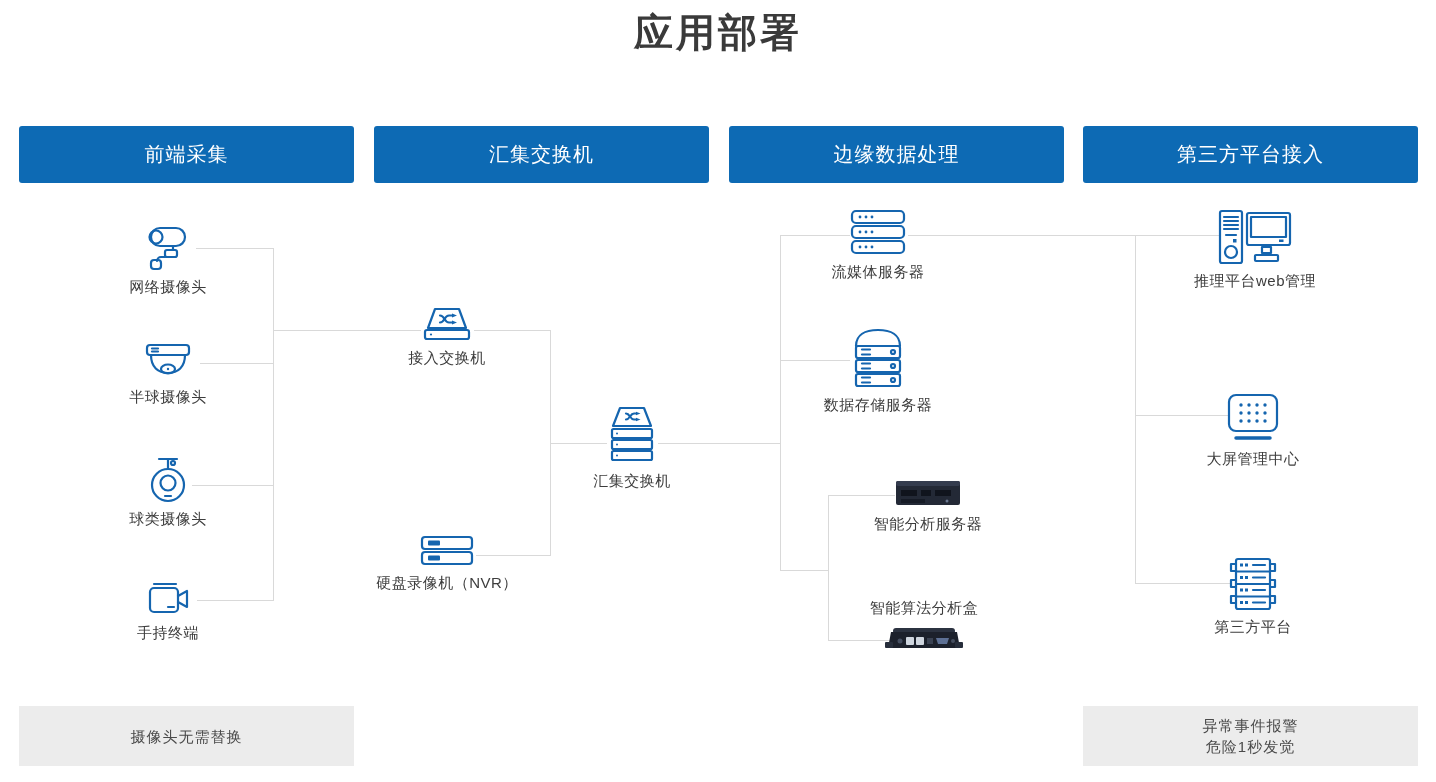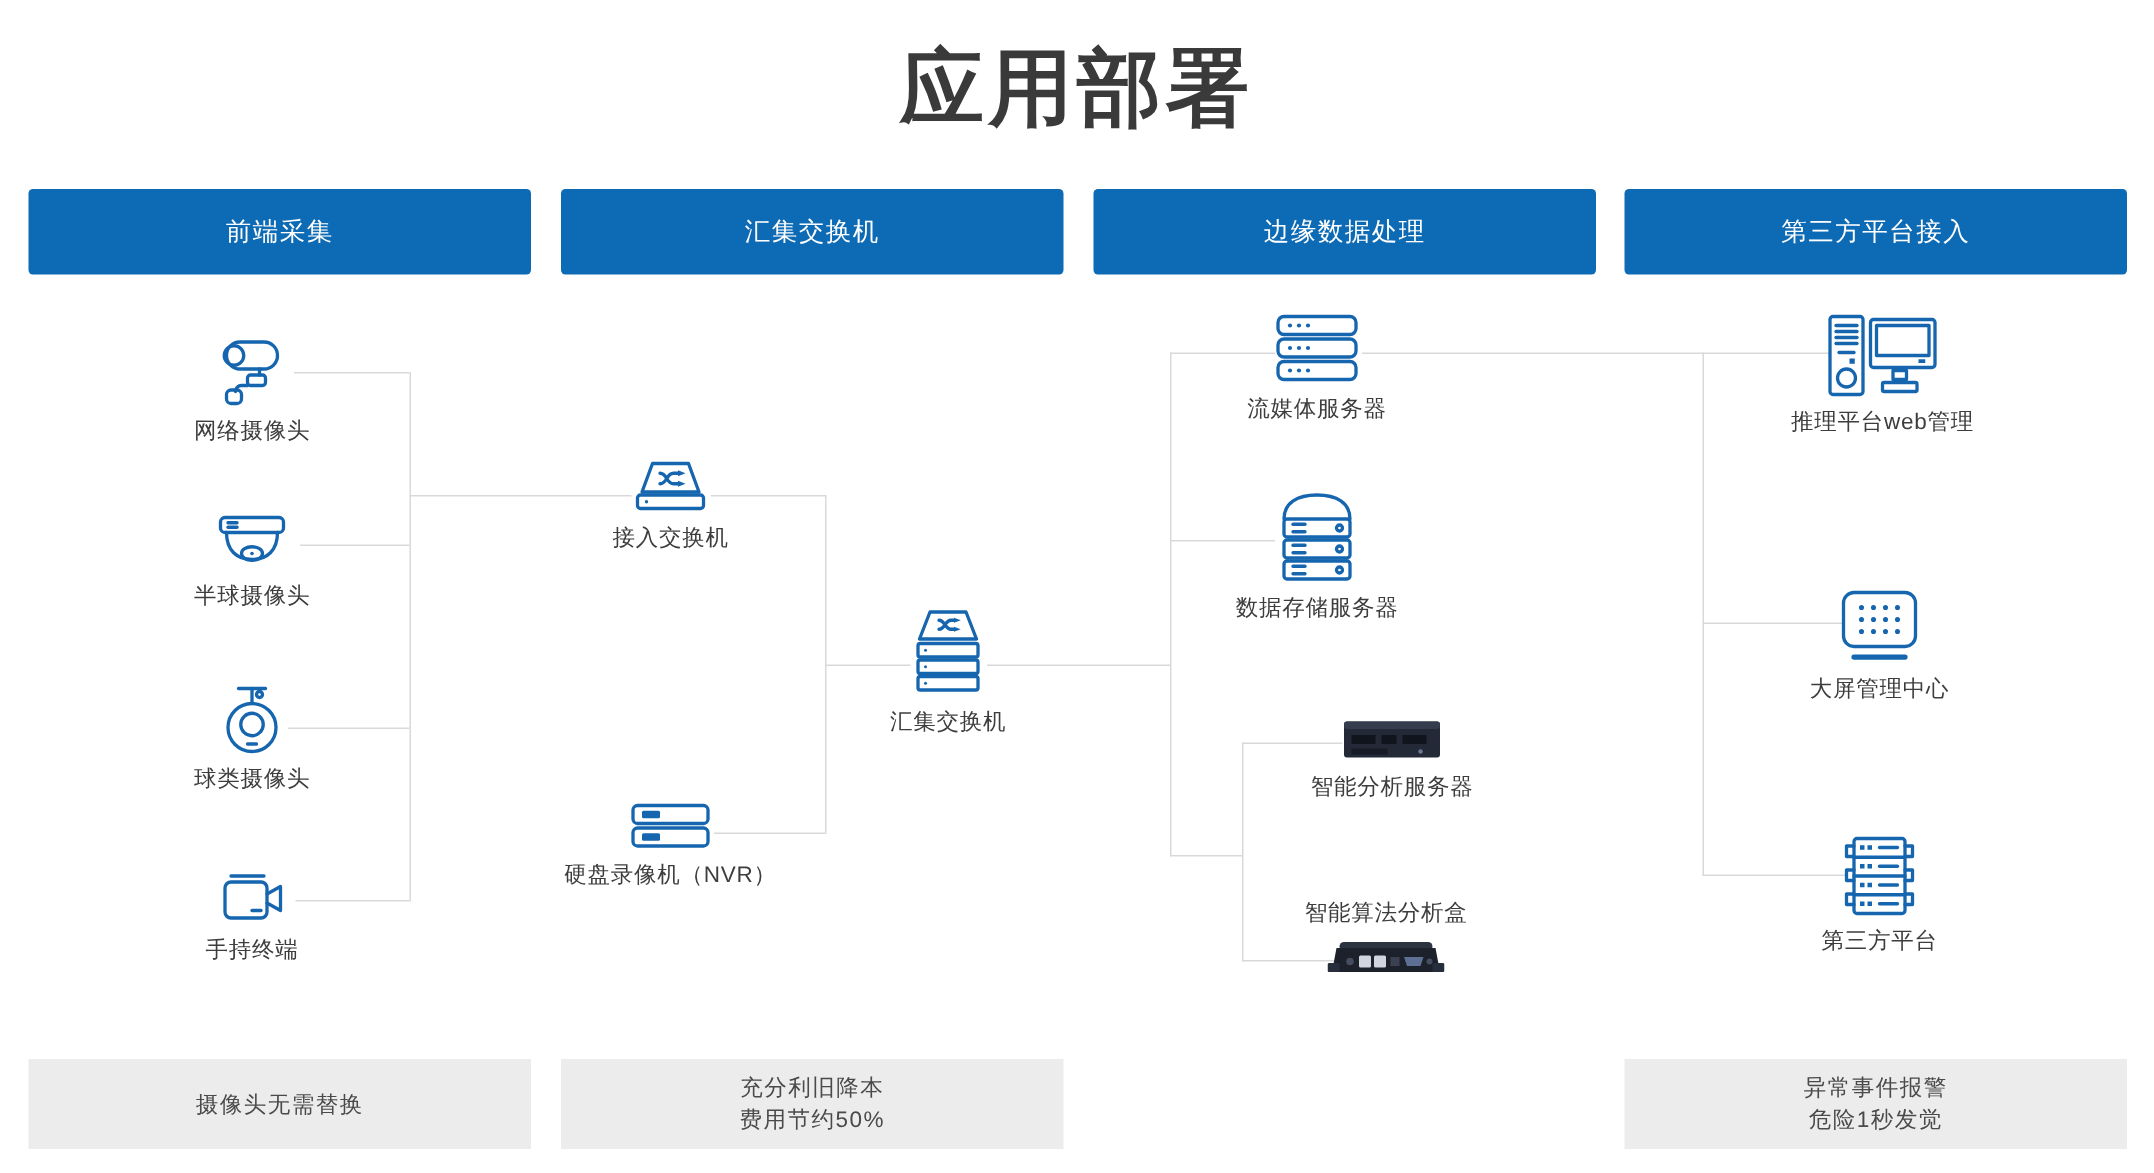--- a/index.html
+++ b/index.html
@@ -1,28 +1,28 @@
 <!DOCTYPE html>
 <html><head>
 <meta charset="utf-8">
 <style>
   * { margin:0; padding:0; box-sizing:border-box; }
   body { background:#ffffff; font-family:"Liberation Sans","DejaVu Sans",sans-serif; }
   .stage { position:relative; width:1436px; height:782px; background:#ffffff; overflow:hidden; }
 
   .page-title {
-    position:absolute; left:0; top:22px; width:100%;
-    text-align:center; font-size:56px; font-weight:700; color:#3a3a3a; letter-spacing:3px;
+    position:absolute; left:0; top:6px; width:100%;
+    text-align:center; font-size:39px; font-weight:700; color:#3a3a3a; letter-spacing:3px;
   }
 
   .stage-header {
     position:absolute; top:126px; width:335px; height:57px;
     background:#0d6ab4; color:#ffffff; border-radius:3px;
     display:flex; align-items:center; justify-content:center;
-    font-size:17px; letter-spacing:1px;
+    font-size:20px; letter-spacing:1px;
   }
   .sh1 { left:19px; } .sh2 { left:374px; } .sh3 { left:729px; } .sh4 { left:1083px; }
 
   .footer-box {
     position:absolute; top:706px; width:335px; height:60px;
     background:#ececec; color:#4a4a4a;
     display:flex; flex-direction:column; align-items:center; justify-content:center;
     font-size:15px; line-height:21px; letter-spacing:1px;
   }
   .fb1 { left:19px;text-align:center; } .fb2 { left:374px; } .fb3 { left:729px; } .fb4 { left:1083px; }
@@ -300,22 +300,18 @@
         <path d="M44 24 h5 v7 h-5"></path>
         <path d="M44 40 h5 v7 h-5"></path>
     </svg>
     <span class="lbl">第三方平台</span>
   </div>
 
   <div class="footer-box fb1">
     <span>摄像头无需替换</span>
     <span></span>
   </div>
-  <div class="footer-box fb2">
-    <span>充分利旧降本</span>
-    <span>费用节约50%</span>
-  </div>
   <div class="footer-box fb4">
     <span>异常事件报警</span>
     <span>危险1秒发觉</span>
   </div>
 
 </div>
 
 </body></html>

